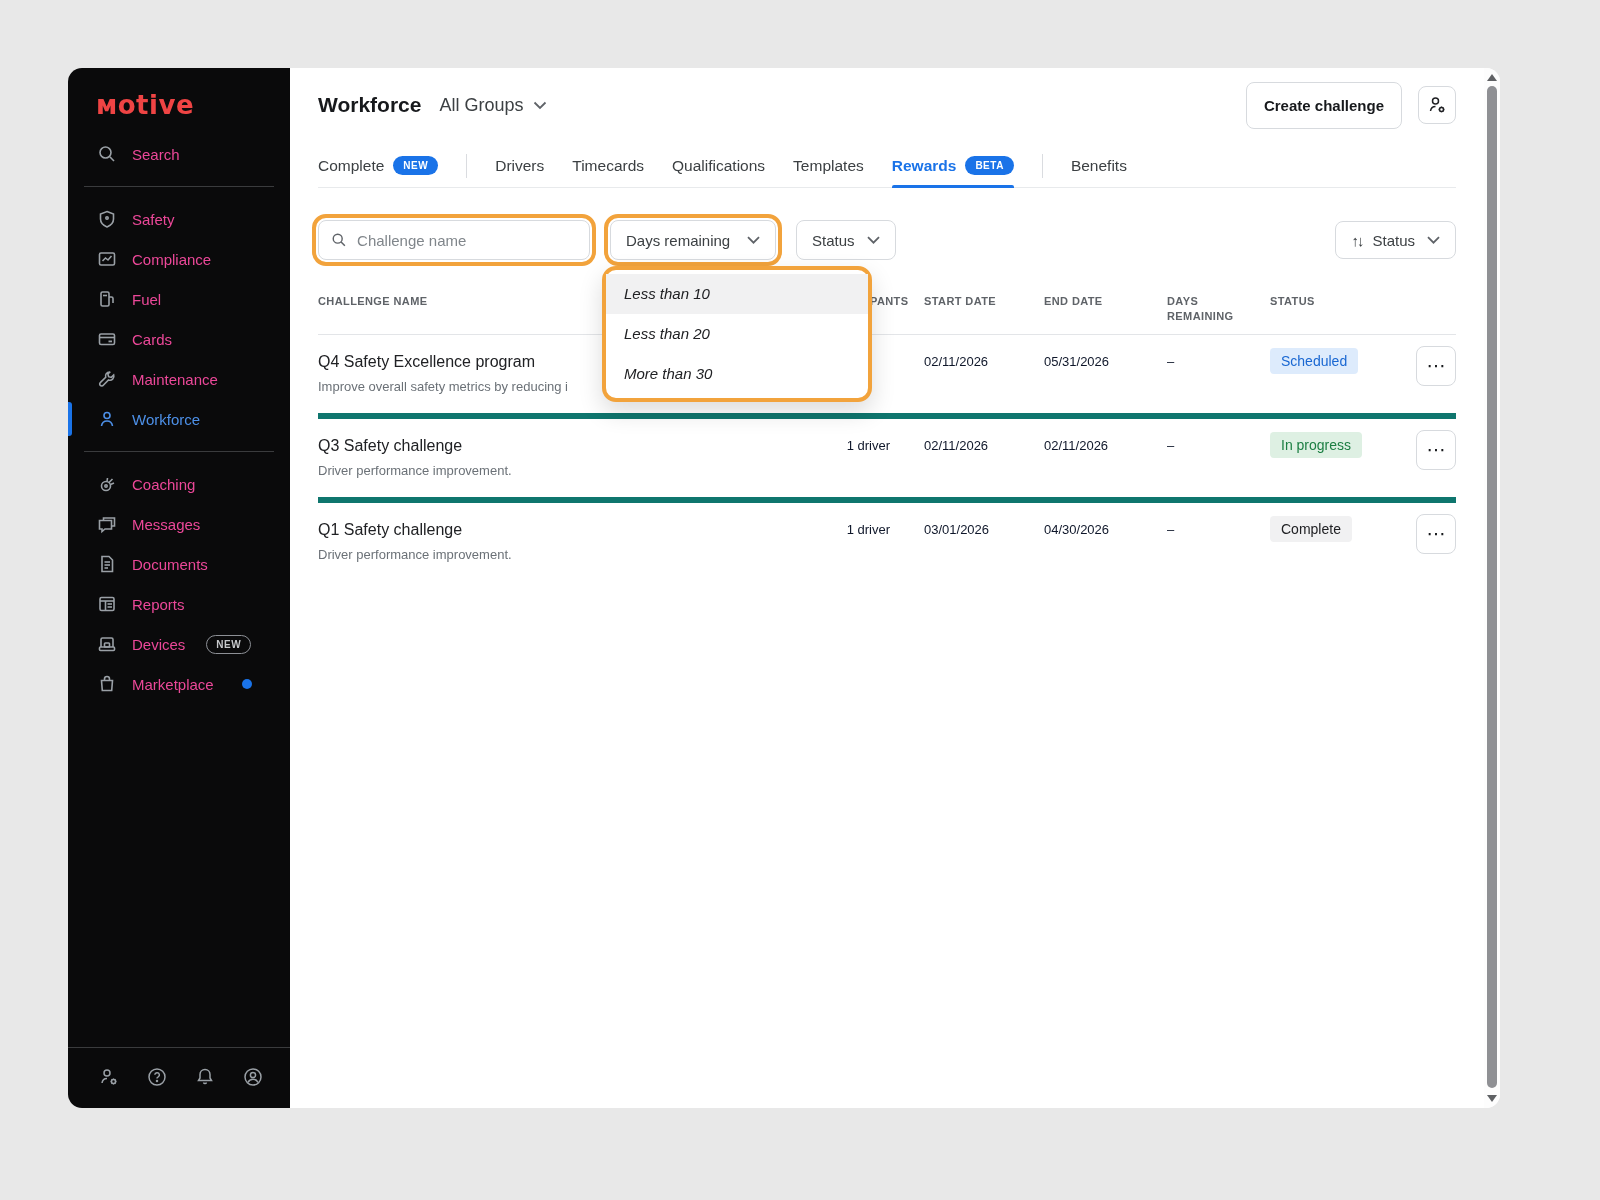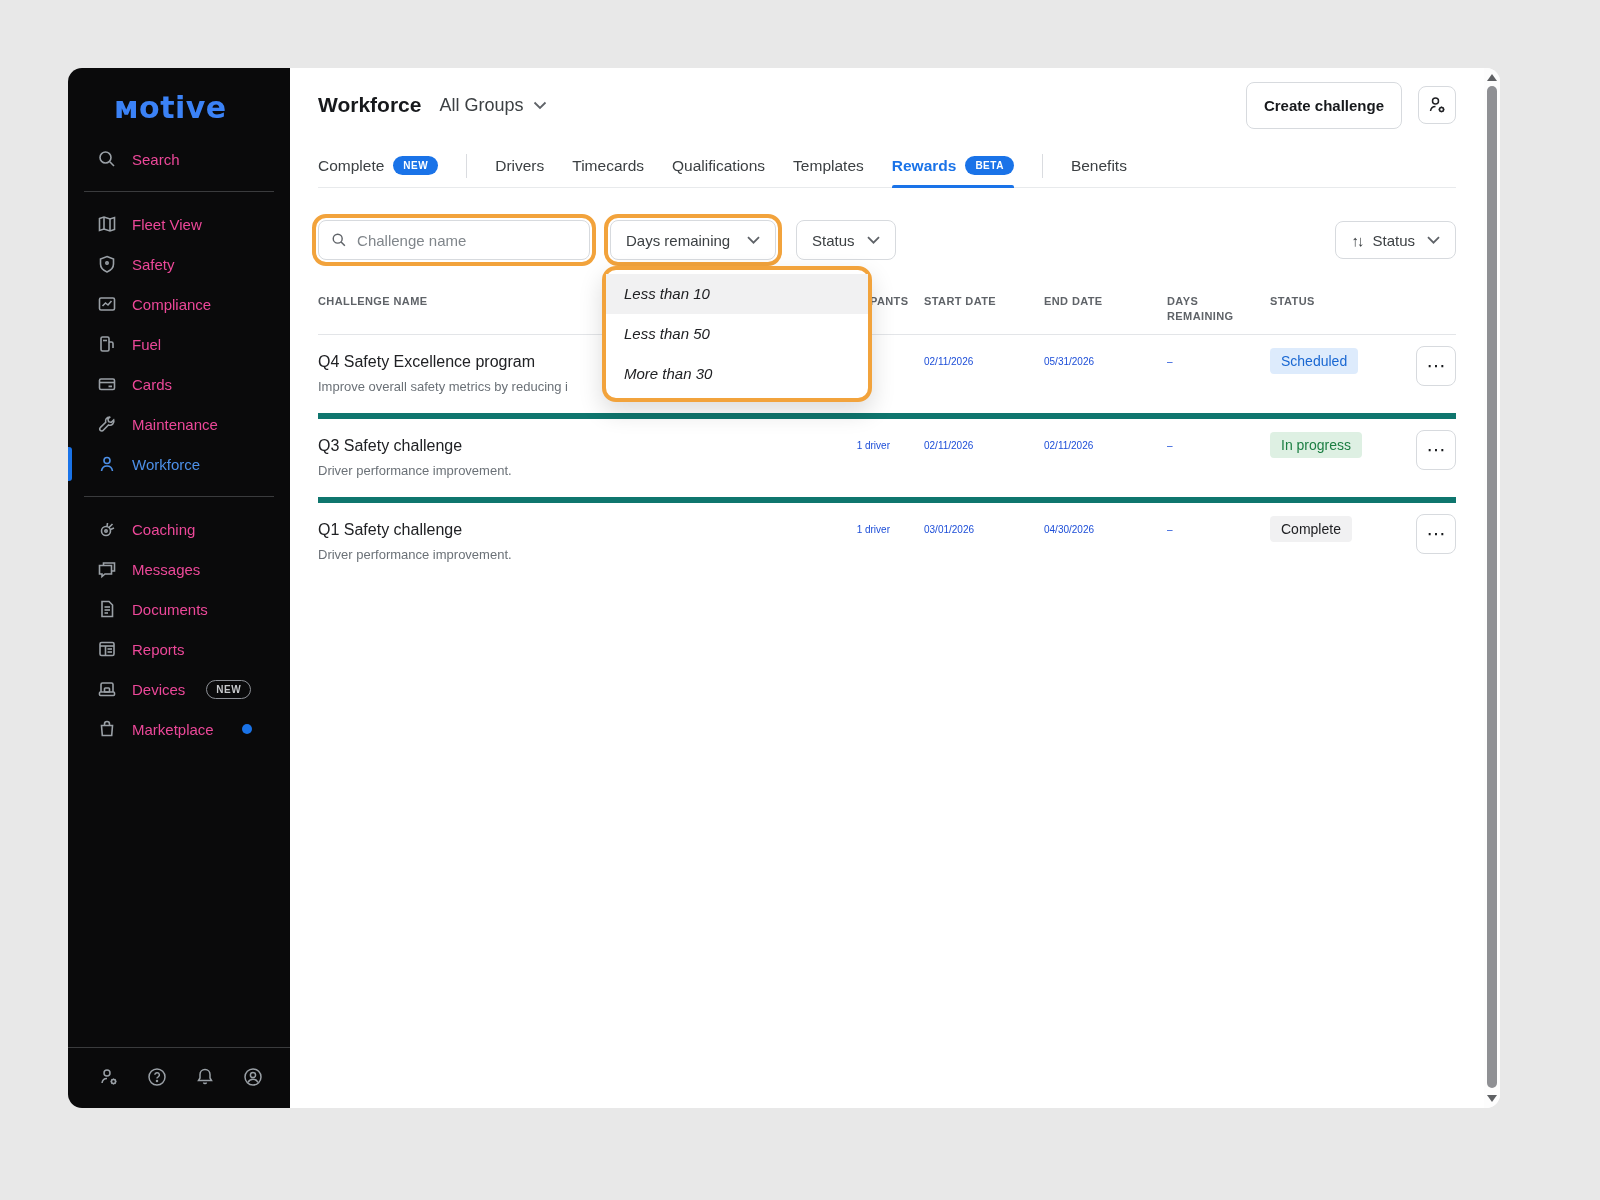--- a/index.html
+++ b/index.html
@@ -6,21 +6,21 @@
     --blue:#1a73e8; --orange:#F2A33C; --page:#e8e8e8; --side:#0a0a0b;
     --txt:#202124; --txt2:#5f6368; --txt3:#9aa0a6; --border:#d7dade; --line:#e8eaec;
   }
   *{box-sizing:border-box;margin:0;padding:0;}
   html,body{width:1600px;height:1200px;}
   body{background:var(--page);font-family:"Liberation Sans",sans-serif;color:var(--txt);}
   .window{position:absolute;left:68px;top:68px;width:1432px;height:1040px;border-radius:14px;
           background:#fff;display:flex;overflow:hidden;}
   
   .sidebar{width:222px;background:var(--side);flex:0 0 222px;display:flex;flex-direction:column;position:relative;color:#b9bcc1;}
-  .logo{font-family:"DejaVu Sans",sans-serif;color:#3b82f6;font-size:30px;font-weight:700;letter-spacing:.5px;padding:22px 0 14px 28px;margin-left:18px;}
+  .logo{font-family:"DejaVu Sans",sans-serif;color:#ef4444;font-size:26px;font-weight:700;letter-spacing:.5px;padding:22px 0 14px 28px;}
   .side-item{display:flex;align-items:center;gap:15px;height:40px;padding:0 16px 0 29px;font-size:15px;cursor:pointer;}
   .side-item svg{flex:0 0 20px;stroke:#9aa0a6;}
   .side-item .slabel{color:#ec4899;}
   .side-item.active .slabel{color:#4d90e8;}
   .side-item.active svg{stroke:#4d90e8;}
   .active-bar{position:absolute;left:0;width:4px;height:34px;background:var(--blue);border-radius:0 3px 3px 0;}
   .side-divider{height:1px;background:#3a3b3d;margin:12px 16px;}
   .pill-outline{border:1.5px solid #8d9096;color:#c7c9cc;font-size:10px;font-weight:700;letter-spacing:.5px;
                 border-radius:999px;padding:3px 9px;margin-left:6px;}
   .blue-dot{width:10px;height:10px;border-radius:50%;background:var(--blue);margin-left:auto;margin-right:22px;}
@@ -67,21 +67,21 @@
   .menu-item.highlighted{background:#f1f1f2;}
   
   .table{margin-top:18px;}
   .trow,.thead{display:grid;grid-template-columns:1fr 100px 120px 123px 103px 146px 40px;align-items:start;}
   .thead{padding:14px 0 10px 0;border-bottom:1px solid #e3e5e8;}
   .th{font-size:11px;font-weight:700;letter-spacing:.4px;color:#5f6368;text-transform:uppercase;line-height:1.35;}
   .th.right,.td.right{text-align:right;padding-right:34px;}
   .trow{padding:16px 0 18px 0;border-bottom:6px solid #0f766e;}
   .cname{font-size:16px;color:#202124;font-weight:500;line-height:22px;}
   .cdesc{font-size:13px;color:#6b7177;margin-top:5px;line-height:17px;white-space:nowrap;overflow:hidden;}
-  .td{font-size:10px;color:#1d4ed8;line-height:22px;}
+  .td{font-size:13px;color:#0f172a;line-height:22px;}
   .badge{display:inline-block;font-size:14px;padding:5px 11px;border-radius:4px;margin-top:-3px;}
   .badge.scheduled{background:#ddebfc;color:#1967d2;}
   .badge.in-progress{background:#def0e3;color:#1b7e42;}
   .badge.complete{background:#f1f1f2;color:#202124;}
   .more-btn{width:40px;height:40px;border:1px solid var(--border);border-radius:8px;background:#fff;cursor:pointer;
             font-size:19px;color:#17191c;display:flex;align-items:center;justify-content:center;margin-top:-5px;line-height:1;}
   
   .scrollbar{flex:0 0 16px;background:#fdfdfd;position:relative;}
   .sb-thumb{position:absolute;left:3px;right:3px;top:18px;bottom:20px;background:#8f9094;border-radius:6px;}
   .sb-arrow{position:absolute;left:3px;width:0;height:0;border-left:5px solid transparent;border-right:5px solid transparent;}
@@ -99,28 +99,20 @@
     <div class="side-item">
       <svg width="20" height="20" viewBox="0 0 20 20" fill="none" stroke-width="1.6">
           <circle cx="8.5" cy="8.5" r="5.5"></circle>
           <line x1="12.8" y1="12.8" x2="17" y2="17"></line>
         </svg>
       <span class="slabel">Search</span>
     </div>
 
     <div class="side-divider"></div>
 
-    <div class="side-item">
-      <svg width="20" height="20" viewBox="0 0 20 20" fill="none" stroke-width="1.6">
-          <path d="M2.5 4.5 7 3l6 2 4.5-1.5v12L13 17l-6-2-4.5 1.5z"></path>
-          <line x1="7" y1="3" x2="7" y2="15"></line>
-          <line x1="13" y1="5" x2="13" y2="17"></line>
-        </svg>
-      <span class="slabel">Fleet View</span>
-    </div>
     <div class="side-item">
       <svg width="20" height="20" viewBox="0 0 20 20" fill="none" stroke-width="1.6">
           <path d="M10 2.5 16.5 5v5c0 4-3 6.5-6.5 8-3.5-1.5-6.5-4-6.5-8V5z"></path>
           <circle cx="10" cy="9" r="1.2"></circle>
         </svg>
       <span class="slabel">Safety</span>
     </div>
     <div class="side-item">
       <svg width="20" height="20" viewBox="0 0 20 20" fill="none" stroke-width="1.6">
           <rect x="2.5" y="4" width="15" height="12" rx="1.5"></rect>
@@ -314,21 +306,21 @@
 
       <div class="ring rel">
         <button class="select-btn days">
           <span>Days remaining</span>
           <svg width="13" height="8" viewBox="0 0 13 8" fill="none" stroke="#5f6368" stroke-width="1.8">
               <path d="M1 1.2 6.5 6.7 12 1.2"></path>
             </svg>
         </button>
         <div class="menu">
           <div class="menu-item highlighted">Less than 10</div>
-          <div class="menu-item">Less than 50</div>
+          <div class="menu-item">Less than 20</div>
           <div class="menu-item">More than 30</div>
         </div>
       </div>
 
       <button class="select-btn">
         <span>Status</span>
         <svg width="13" height="8" viewBox="0 0 13 8" fill="none" stroke="#5f6368" stroke-width="1.8">
             <path d="M1 1.2 6.5 6.7 12 1.2"></path>
           </svg>
       </button>

